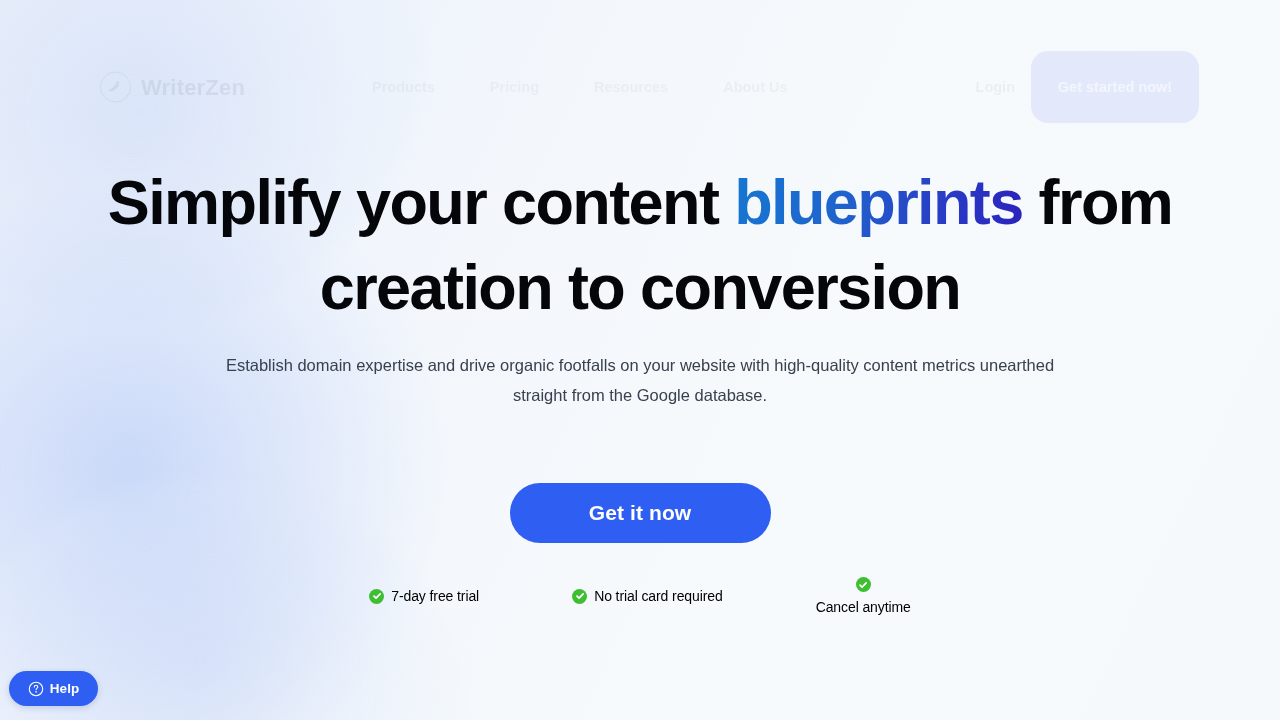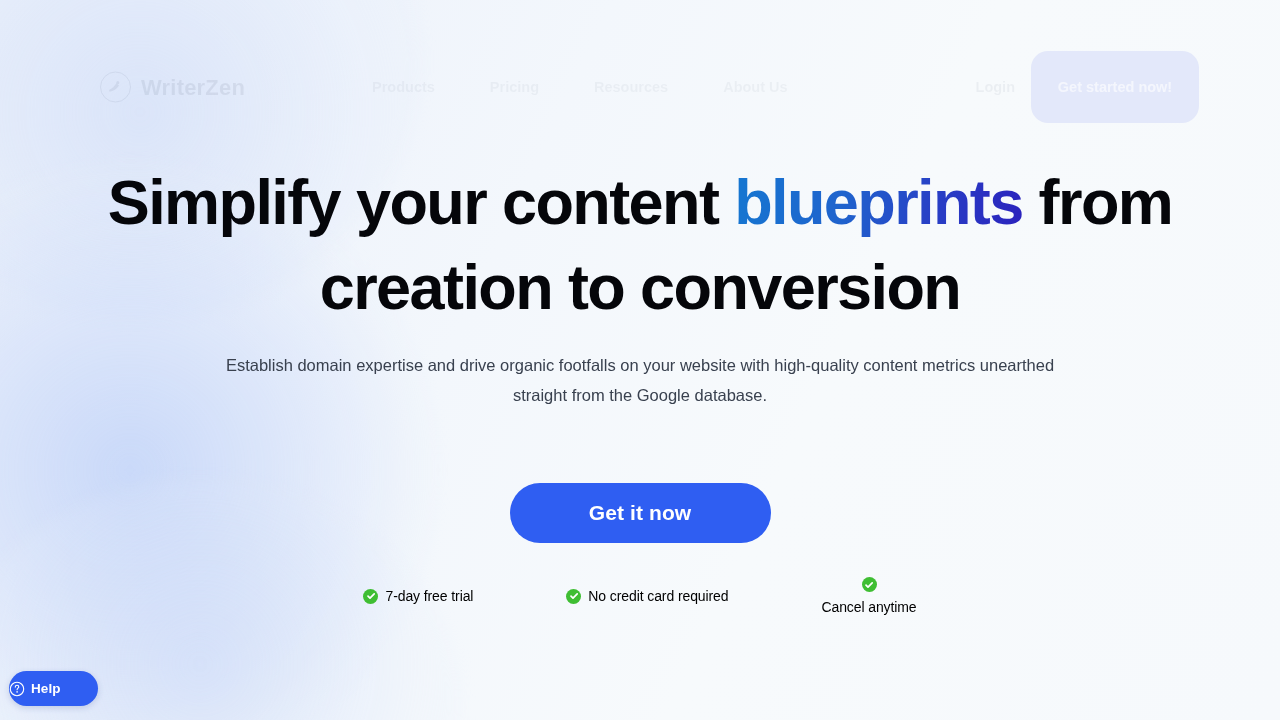--- a/index.html
+++ b/index.html
@@ -173,21 +173,21 @@
     font-size:14px; font-weight:400; color:#000000;
     white-space:nowrap; letter-spacing:-.1px;
   }
 
   
   .help-widget{
     position:absolute; left:9px; bottom:14px;
     width:89px; height:35px;
     border-radius:18px;
     background:#2f5ef2;
-    display:flex; align-items:center; 
+    display:flex; align-items:center; justify-content:center;
     gap:6px;
     cursor:pointer;
     box-shadow:0 2px 6px rgba(38,60,140,.18);
   }
   .help-icon{ width:16px; height:16px; flex:0 0 16px; display:block; }
   .help-label{
     font-size:13.5px; font-weight:700; color:#ffffff;
     letter-spacing:.1px;
   }
 </style>
@@ -250,21 +250,21 @@
       </span>
       <span class="badge-label">7-day free trial</span>
     </div>
 
     <div class="badge">
       <span class="badge-check">
         <svg width="10" height="10" viewBox="0 0 10 10" aria-hidden="true">
           <path d="M2 5.2 L4 7.2 L8.2 2.9" fill="none" stroke="#ffffff" stroke-width="1.7" stroke-linecap="round" stroke-linejoin="round"></path>
         </svg>
       </span>
-      <span class="badge-label">No credit card required</span>
+      <span class="badge-label">No trial card required</span>
     </div>
 
     <div class="badge">
       <span class="badge-check">
         <svg width="10" height="10" viewBox="0 0 10 10" aria-hidden="true">
           <path d="M2 5.2 L4 7.2 L8.2 2.9" fill="none" stroke="#ffffff" stroke-width="1.7" stroke-linecap="round" stroke-linejoin="round"></path>
         </svg>
       </span>
       <span class="badge-label">Cancel anytime</span>
     </div>

